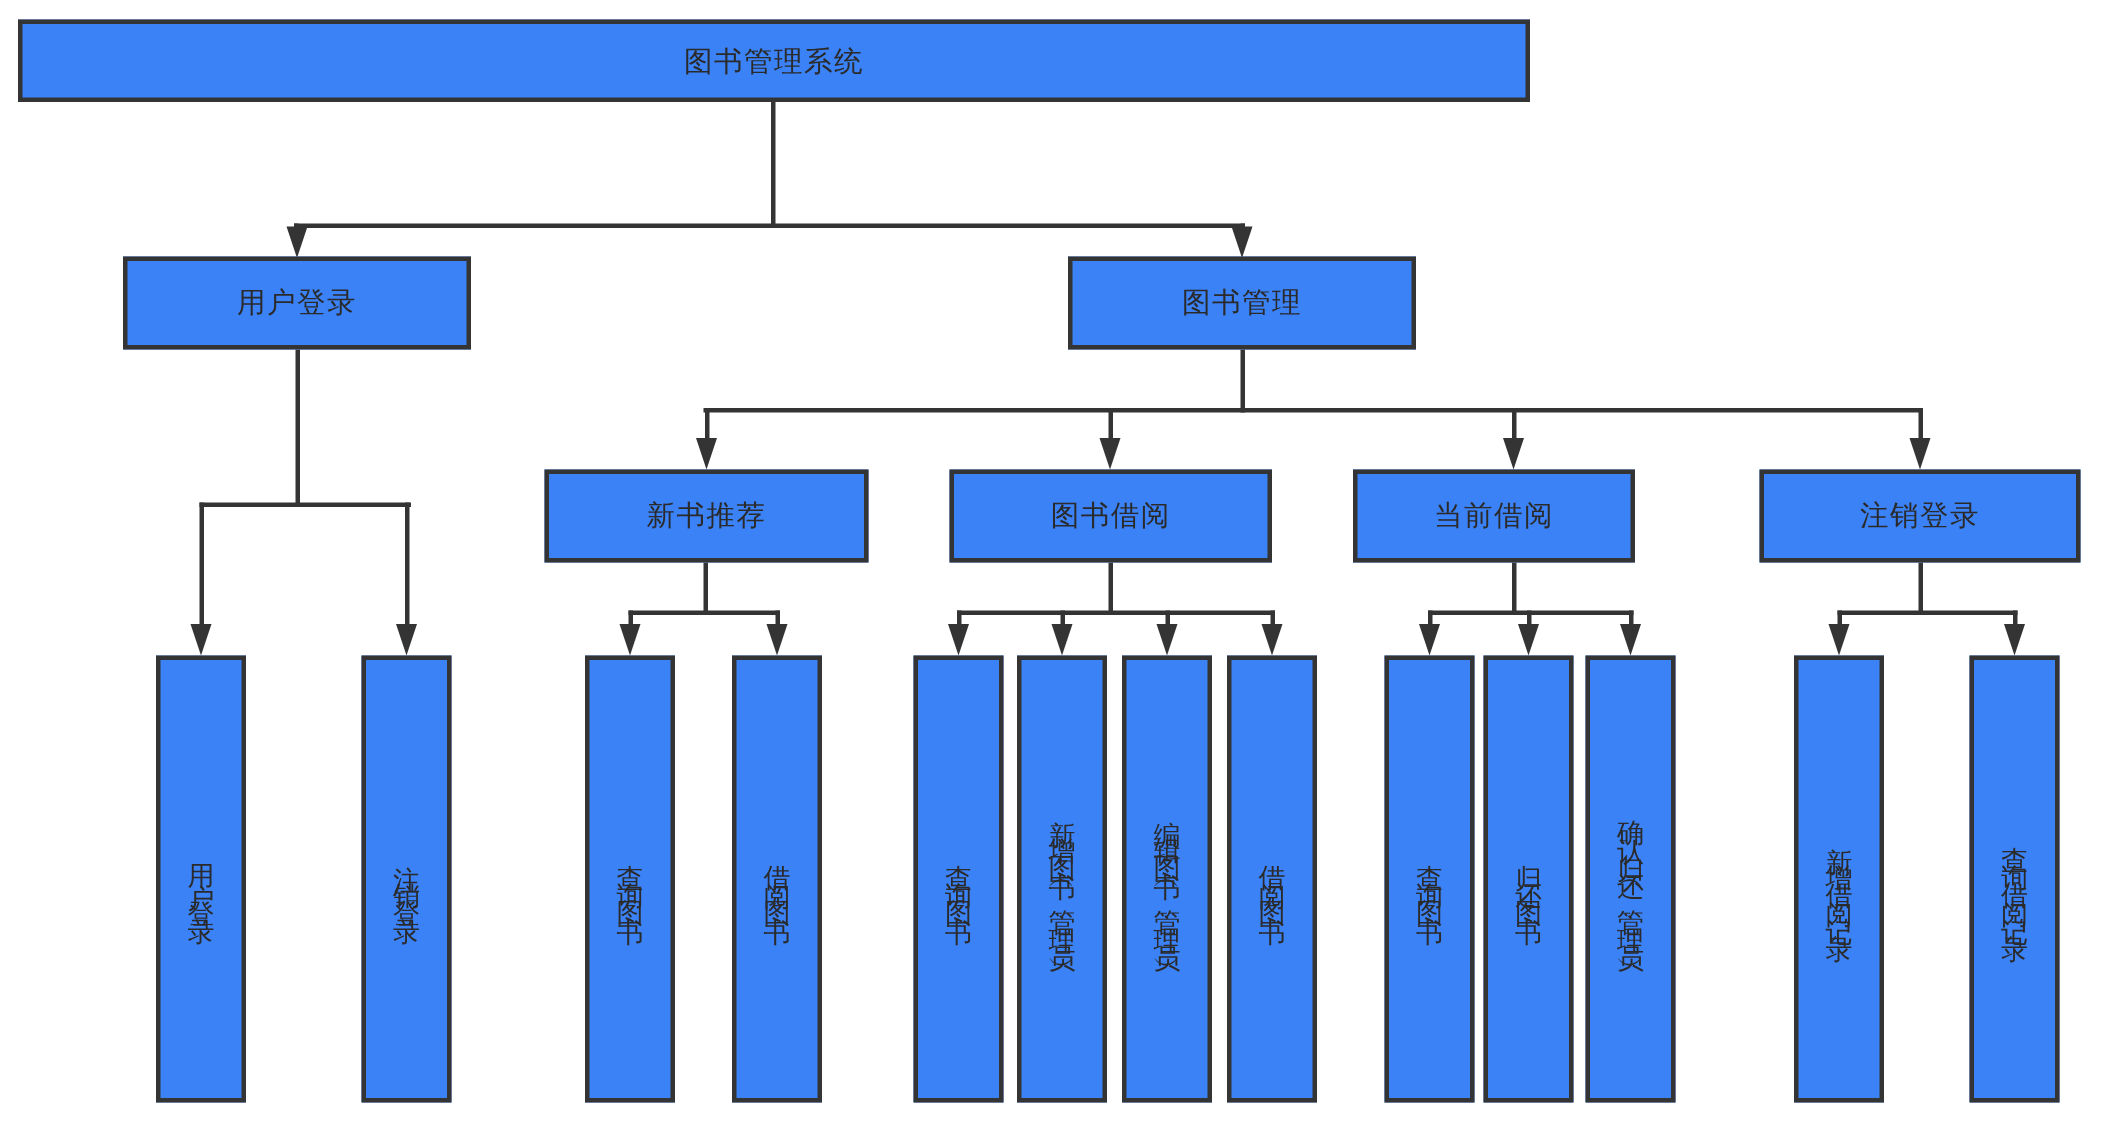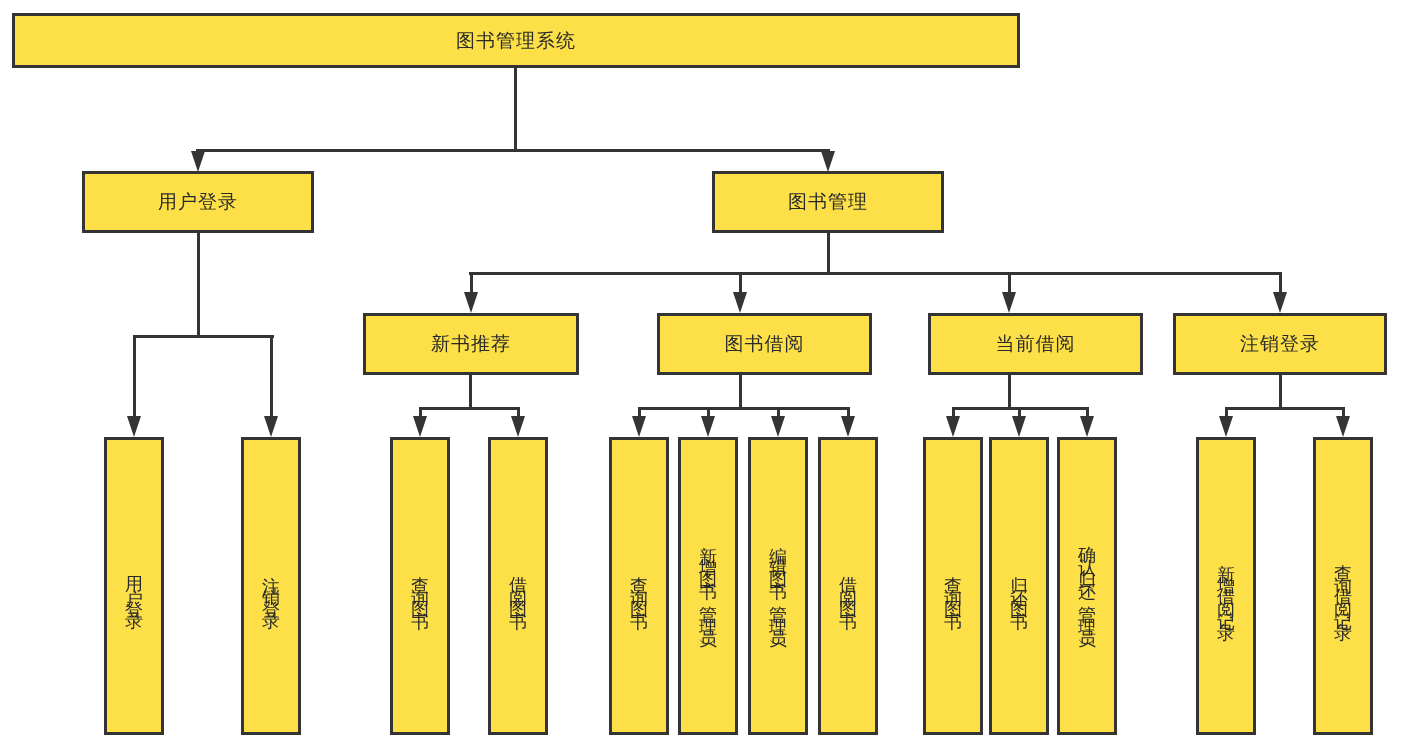--- a/index.html
+++ b/index.html
@@ -5,21 +5,21 @@
   html,body{margin:0;padding:0;background:#ffffff;}
   #canvas{
     position:relative;
     width:1405px;height:747px;
     background:#ffffff;
     overflow:hidden;
     font-family:"Liberation Sans","DejaVu Sans",sans-serif;
   }
   .box{
     position:absolute;
-    background:#fde047;
+    background:#3b82f6;
     border:3px solid #343434;
     box-sizing:border-box;
     display:flex;
     align-items:center;
     justify-content:center;
     z-index:2;
   }
   .hlabel{
     font-size:19px;
     color:#2a2a2a;
@@ -91,24 +91,24 @@
   <div class="vline" style="left:739px;top:272px;height:24px"></div>
   <div class="tri" style="left:733px;top:292px"></div>
   <div class="vline" style="left:1008px;top:272px;height:24px"></div>
   <div class="tri" style="left:1002px;top:292px"></div>
   <div class="vline" style="left:1279px;top:272px;height:24px"></div>
   <div class="tri" style="left:1273px;top:292px"></div>
 
   <div class="box" style="left:363px;top:313px;width:216px;height:62px">
     <span class="hlabel">新书推荐</span>
   </div>
-  <div class="box" style="left:657px;top:313px;width:215px;height:62px">
+  <div class="box" style="left:633px;top:313px;width:215px;height:62px">
     <span class="hlabel">图书借阅</span>
   </div>
-  <div class="box" style="left:928px;top:313px;width:215px;height:62px">
+  <div class="box" style="left:902px;top:313px;width:188px;height:62px">
     <span class="hlabel">当前借阅</span>
   </div>
   <div class="box" style="left:1173px;top:313px;width:214px;height:62px">
     <span class="hlabel">注销登录</span>
   </div>
 
   <div class="vline" style="left:469px;top:375px;height:35px"></div>
   <div class="hline" style="left:419px;top:407px;width:101px"></div>
   <div class="vline" style="left:419px;top:407px;height:12px"></div>
   <div class="tri" style="left:413px;top:416px"></div>

